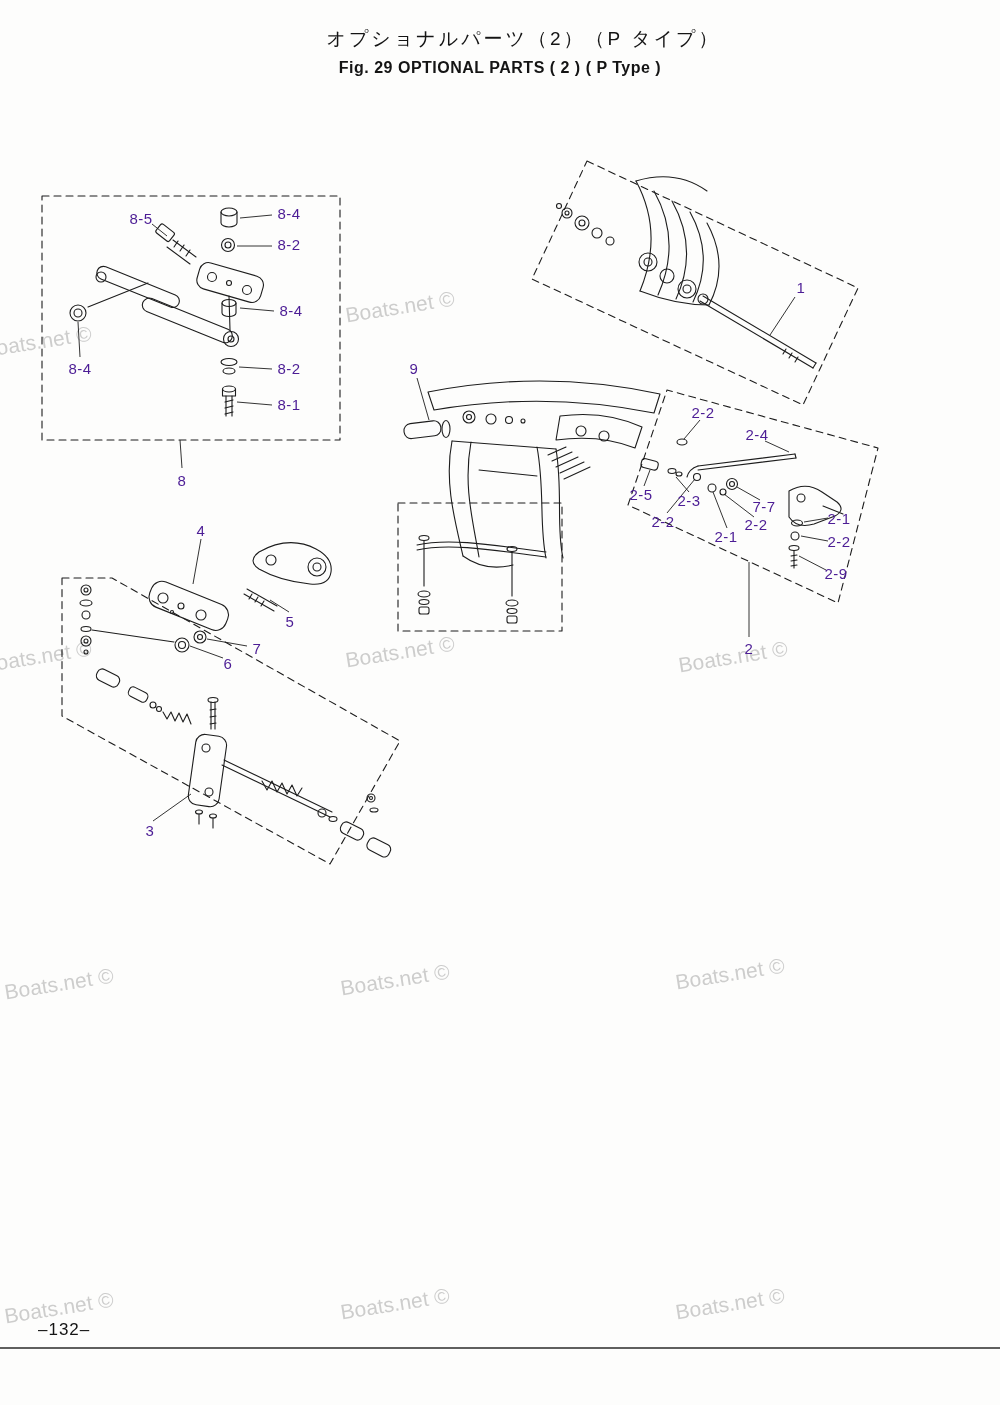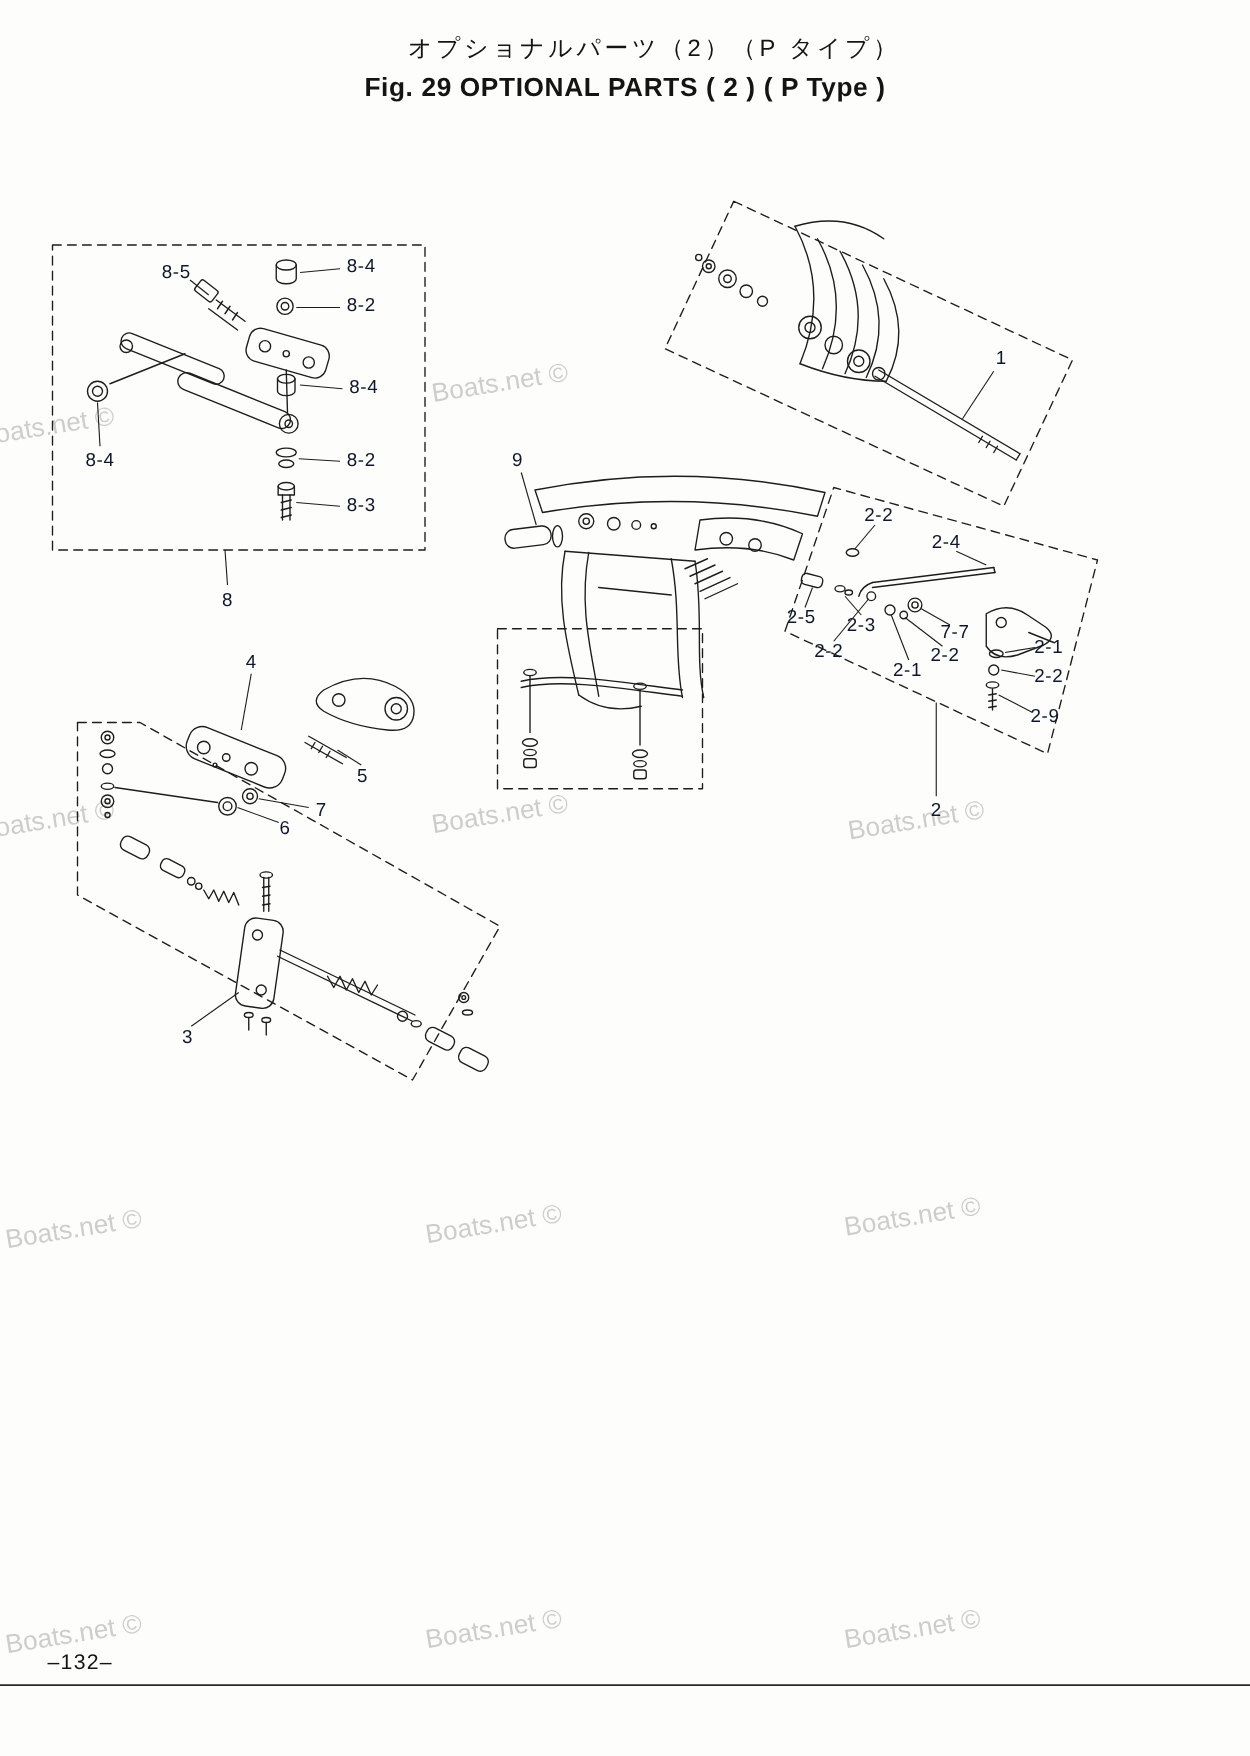--- a/index.html
+++ b/index.html
@@ -3,28 +3,28 @@
 <meta charset="utf-8">
 <style>
   html,body{margin:0;padding:0;}
   body{
     width:1000px;height:1405px;position:relative;overflow:hidden;
     background:#fdfdfc;font-family:"Liberation Sans", sans-serif;color:#151515;
     outline:1px solid #d8d8d8;
   }
   .header{position:absolute;top:26px;left:0;width:100%;text-align:center;}
   .title-jp{font-size:19px;letter-spacing:3px;color:#141414;padding-left:47px;}
-  .title-en{font-size:21px;font-weight:bold;letter-spacing:.5px;margin-top:7px;color:#141414;}
+  .title-en{font-size:16px;font-weight:bold;letter-spacing:.5px;margin-top:7px;color:#141414;}
   .watermark{
     position:absolute;font-size:21px;color:rgba(125,125,125,.38);
     transform:rotate(-9deg);white-space:nowrap;pointer-events:none;
   }
   .callout{
     position:absolute;transform:translate(-50%,-50%);
-    font-size:15px;color:#0f172a;white-space:nowrap;letter-spacing:.5px;
+    font-size:15px;color:#4c1d95;white-space:nowrap;letter-spacing:.5px;
   }
   .pagenum{position:absolute;left:38px;top:1320px;font-size:17px;letter-spacing:1px;color:#141414;}
   svg.diagram{position:absolute;left:0;top:0;}
   .s{stroke:#1d1d1d;stroke-width:1.1;fill:none;stroke-linecap:round;stroke-linejoin:round;}
   .d{stroke-dasharray:7 5;}
   .ldr{stroke:#1d1d1d;stroke-width:.9;fill:none;}
 </style>
 </head>
 <body>
 
@@ -296,21 +296,21 @@
 
   <line x1="0" y1="1348" x2="1000" y2="1348" stroke="#2a2a2a" stroke-width="1.4"></line>
 </svg>
 
 <span class="callout" style="left:141px;top:218px">8-5</span>
 <span class="callout" style="left:289px;top:213px">8-4</span>
 <span class="callout" style="left:289px;top:244px">8-2</span>
 <span class="callout" style="left:291px;top:310px">8-4</span>
 <span class="callout" style="left:80px;top:368px">8-4</span>
 <span class="callout" style="left:289px;top:368px">8-2</span>
-<span class="callout" style="left:289px;top:404px">8-3</span>
+<span class="callout" style="left:289px;top:404px">8-1</span>
 <span class="callout" style="left:182px;top:480px">8</span>
 <span class="callout" style="left:801px;top:287px">1</span>
 <span class="callout" style="left:414px;top:368px">9</span>
 <span class="callout" style="left:703px;top:412px">2-2</span>
 <span class="callout" style="left:757px;top:434px">2-4</span>
 <span class="callout" style="left:641px;top:494px">2-5</span>
 <span class="callout" style="left:689px;top:500px">2-3</span>
 <span class="callout" style="left:663px;top:521px">2-2</span>
 <span class="callout" style="left:764px;top:506px">7-7</span>
 <span class="callout" style="left:726px;top:536px">2-1</span>

